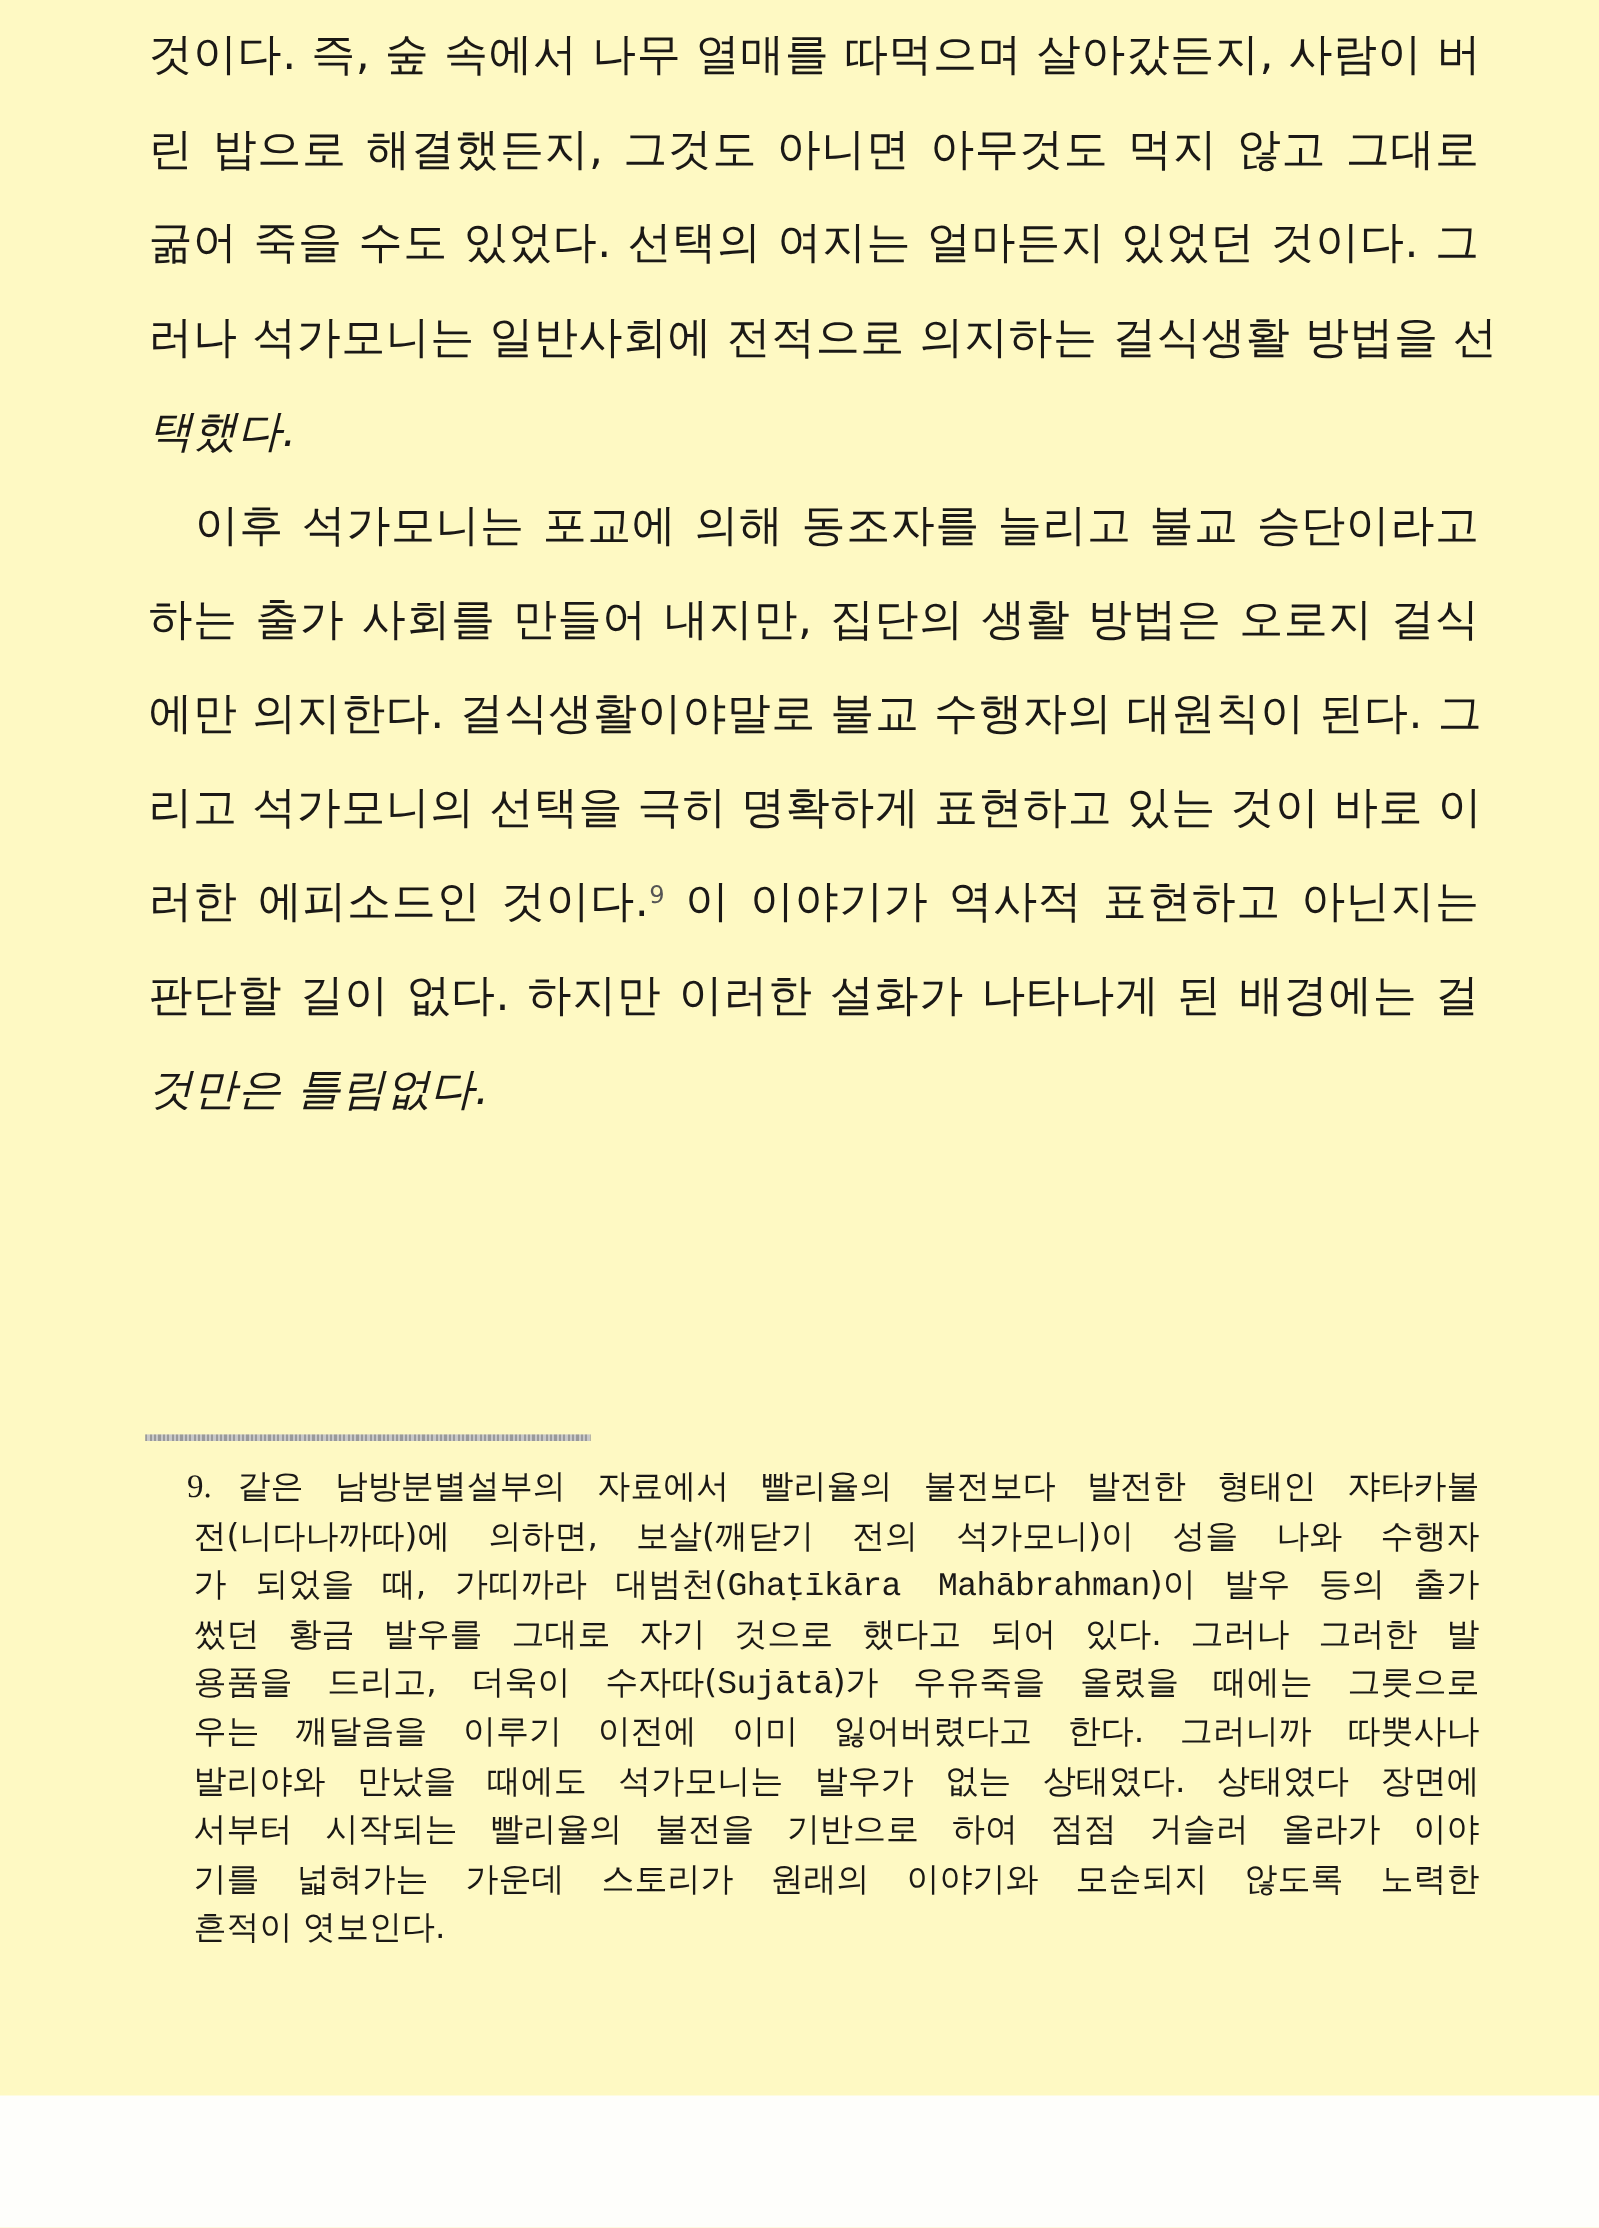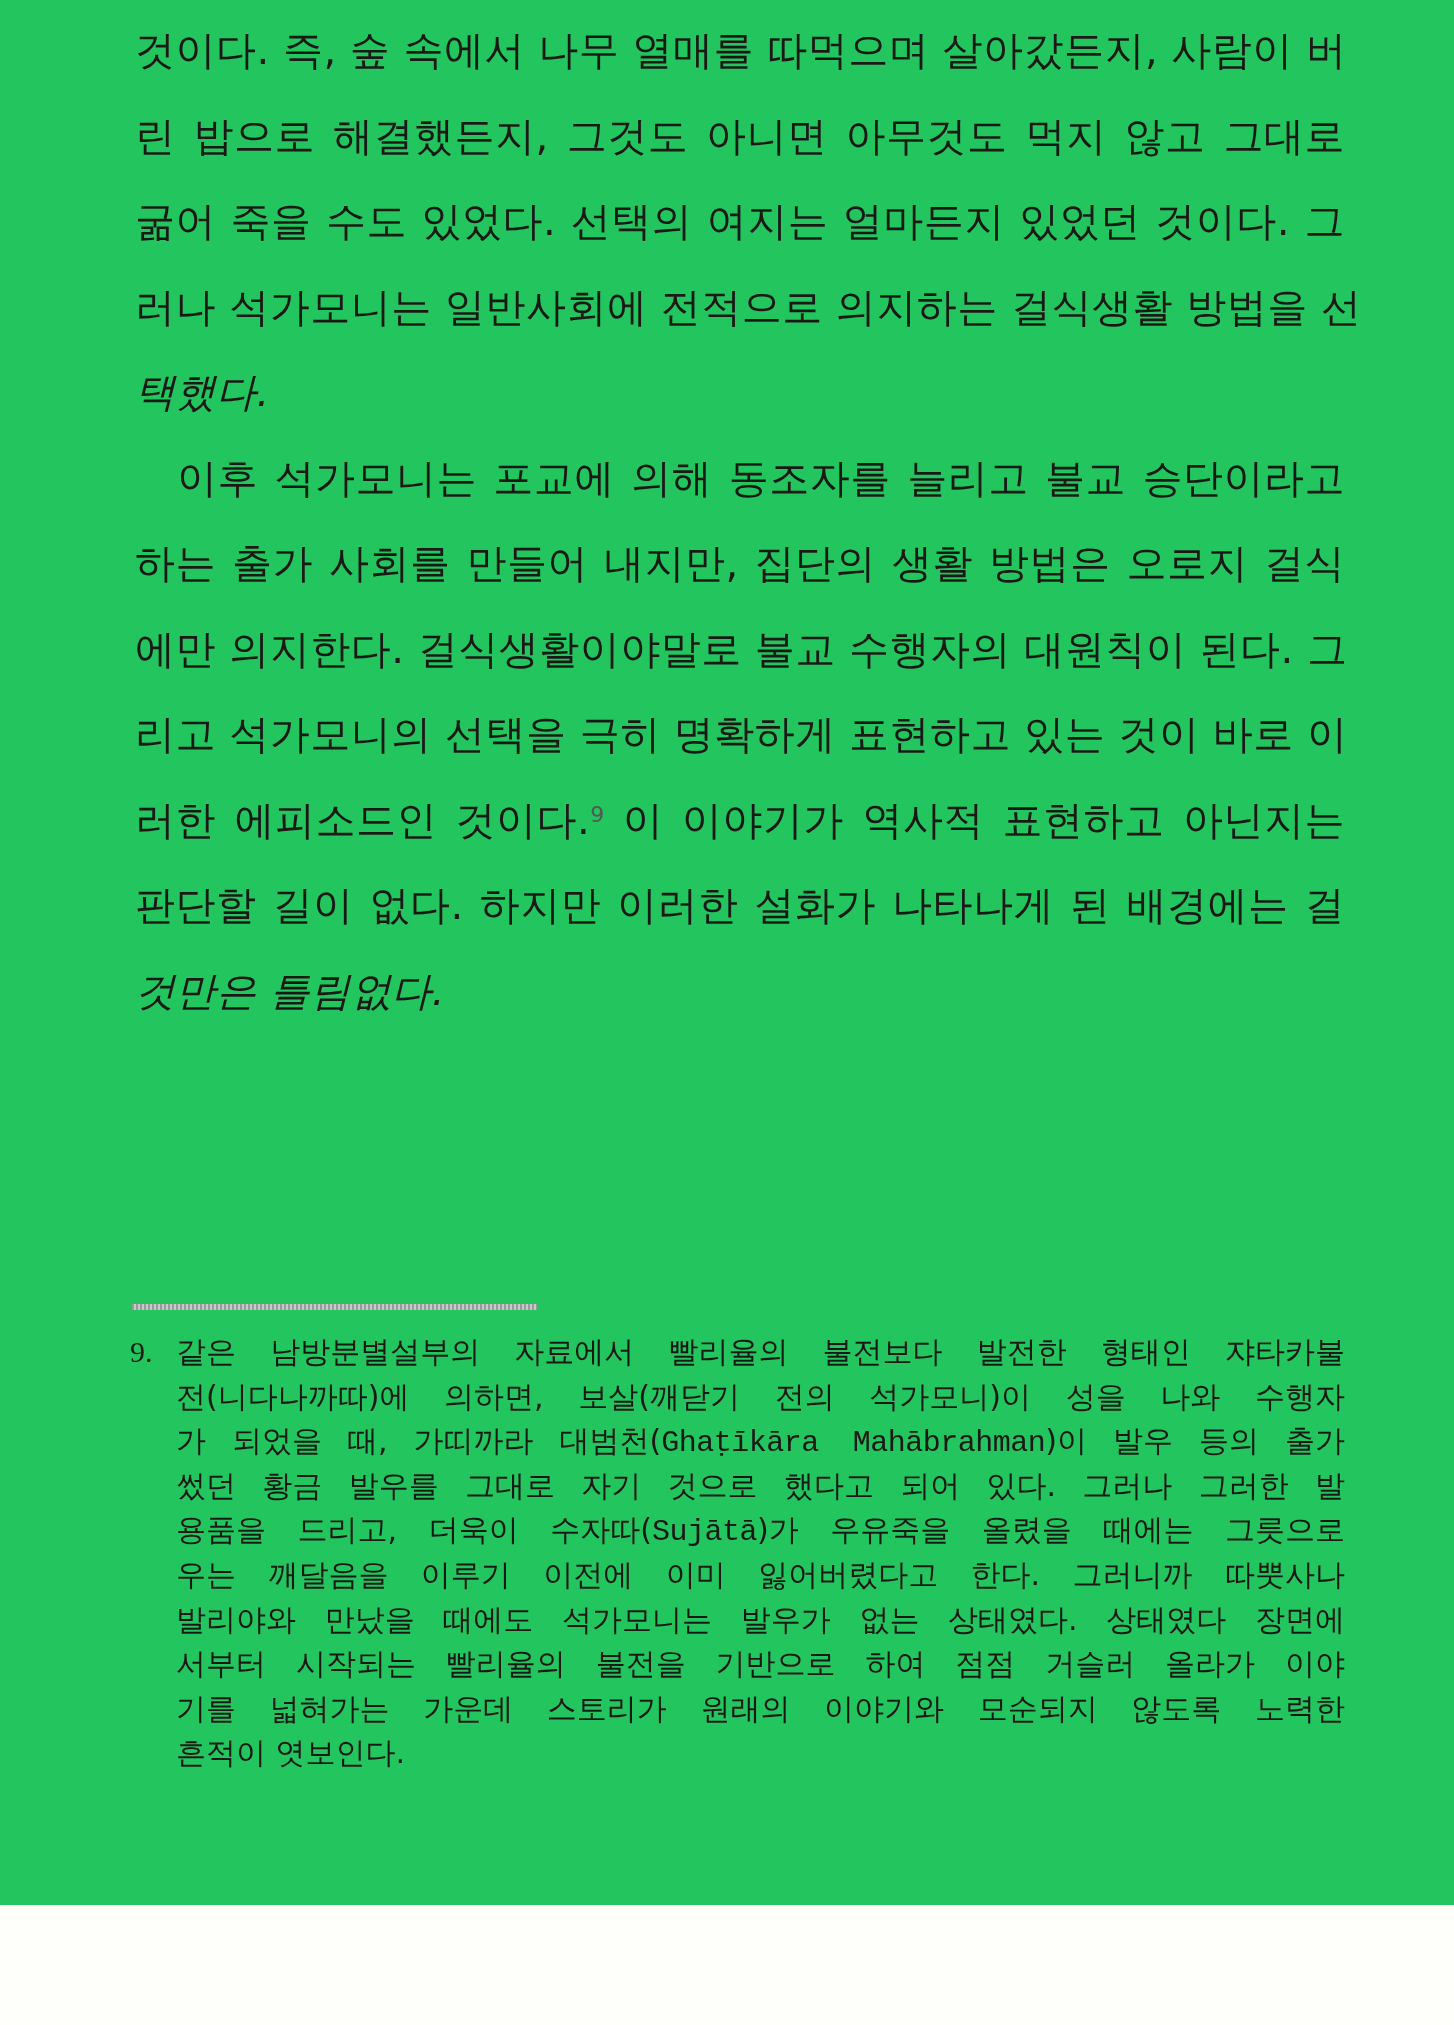--- a/index.html
+++ b/index.html
@@ -14,21 +14,21 @@
       overflow: hidden;
       font-family: "DejaVu Sans", "Liberation Sans", sans-serif;
       color: #1b1916;
     }
     .page {
       position: absolute;
       left: 0;
       top: 0;
       width: 1454px;
       height: 1905px;
-      background: #22c55e;
+      background: #fef9c3;
     }
     .body-text {
       position: absolute;
       left: 135px;
       top: 8px;
       width: 1210px;
     }
     .body-line {
       height: 85.5px;
       line-height: 85.5px;
@@ -70,20 +70,21 @@
       height: 44.6px;
       line-height: 44.6px;
       font-size: 30px;
       white-space: nowrap;
       text-align: justify;
       text-align-last: justify;
       padding-left: 46px;
     }
     .fn-line.first {
       padding-left: 0;
+      margin-left: 40px;
     }
     .fn-line.last {
       text-align-last: left;
     }
     .fn-num {
       display: inline-block;
       width: 46px;
       font-family: "Liberation Serif", "DejaVu Serif", serif;
       text-align-last: left;
     }

